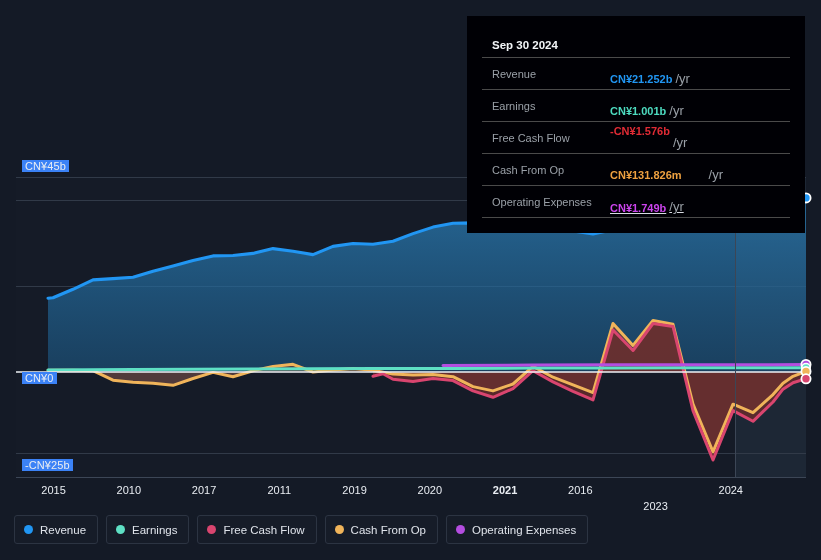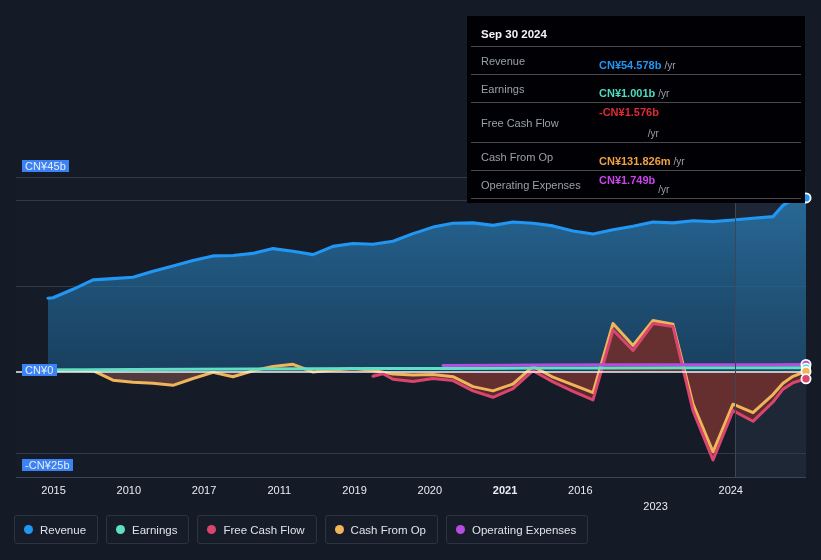--- a/index.html
+++ b/index.html
@@ -36,42 +36,42 @@
     position: absolute;
     font-size: 11px;
     color: #e9edf2;
     white-space: nowrap;
     letter-spacing: 0.1px;
     z-index: 6;
     background: #3b82f6;
     padding: 0 3px;
   }
   #ylabel-top  { left: 22px; top: 160px; }
-  #ylabel-zero { left: 22px; top: 364px; }
+  #ylabel-zero { left: 22px; top: 372px; }
   #ylabel-bot  { left: 22px; top: 459px; }
 
   .xlabel {
     position: absolute;
     top: 484px;
     font-size: 11px;
     color: #e9edf2;
     transform: translateX(-50%);
     white-space: nowrap;
     text-align: right;
   }
 
   
   #tooltip {
     position: absolute;
     left: 467px;
     top: 16px;
     width: 338px;
     background: #000005;
     z-index: 20;
-    padding: 4px;
+    padding: 15px;
     box-sizing: border-box;
   }
   #tooltip-date {
     font-size: 11.5px;
     font-weight: bold;
     color: #f2f5f8;
     padding: 8px 10px 6px 10px;
   }
   .tt-row {
     display: flex;
@@ -88,21 +88,21 @@
     color: #9aa0a8;
     white-space: nowrap;
     flex: none;
   }
   .tt-value {
     font-size: 11px;
     font-weight: bold;
     white-space: nowrap;
   }
   .tt-unit {
-    font-size: 10px;
+    font-size: 13px;
     color: #9aa0a8;
     font-weight: normal;
     margin-left: 3px;
     white-space: nowrap;
     margin-top: 10px;
   }
   .tt-sub-label {
     font-size: 11px;
     color: #9aa0a8;
     font-weight: normal;
@@ -218,48 +218,48 @@
       <div class="xlabel" style="left: 655.524px; margin-top: 16px;">2023</div>
       <div class="xlabel" style="left: 730.762px;">2024</div>
     </div>
 
   <div id="tooltip">
     <div id="tooltip-date">Sep 30 2024</div>
     <div id="tooltip-rows">
         <div class="tt-row">
           <div class="tt-label">Revenue</div>
           <div style="display: flex; align-items: baseline;">
-            <span class="tt-value" style="color: rgb(33, 150, 243);">CN¥54.578b</span>
+            <span class="tt-value" style="color: rgb(33, 150, 243);">CN¥21.252b</span>
             <span class="tt-unit">/yr</span>
           </div>
         </div>
         <div class="tt-row">
           <div class="tt-label">Earnings</div>
           <div style="display: flex; align-items: baseline;">
             <span class="tt-value" style="color: rgb(77, 219, 192);">CN¥1.001b</span>
             <span class="tt-unit">/yr</span>
           </div>
         </div>
         <div class="tt-row">
           <div class="tt-label">Free Cash Flow</div>
-          <div style="display: flex; align-items: flex-end; flex-direction: column;">
+          <div style="display: flex; align-items: flex-start;">
             <span class="tt-value" style="color: rgb(224, 43, 53);">-CN¥1.576b</span>
             <span class="tt-unit">/yr</span>
           </div>
         </div>
         <div class="tt-row">
           <div class="tt-label">Cash From Op</div>
-          <div style="display: flex; align-items: baseline;">
+          <div style="display: flex; align-items: baseline; gap: 24px;">
             <span class="tt-value" style="color: rgb(238, 161, 64);">CN¥131.826m</span>
             <span class="tt-unit">/yr</span>
           </div>
         </div>
         <div class="tt-row">
           <div class="tt-label">Operating Expenses</div>
-          <div style="display: flex; align-items: flex-start;">
+          <div style="display: flex; align-items: flex-end; text-decoration: underline;">
             <span class="tt-value" style="color: rgb(204, 68, 238);">CN¥1.749b</span>
             <span class="tt-unit">/yr</span>
           </div>
         </div>
       </div>
   </div>
 
   <div id="legend">
       <div class="legend-item">
         <span class="legend-dot" style="background: rgb(33, 150, 243);"></span>

